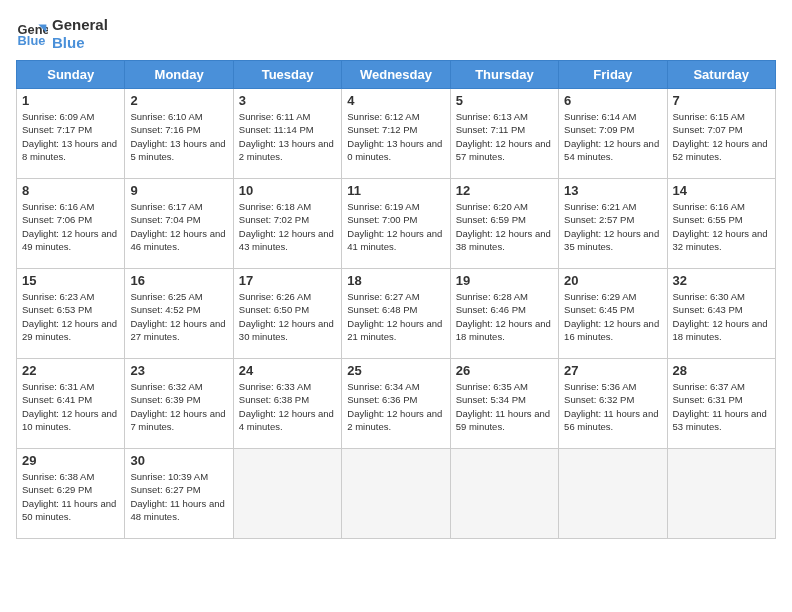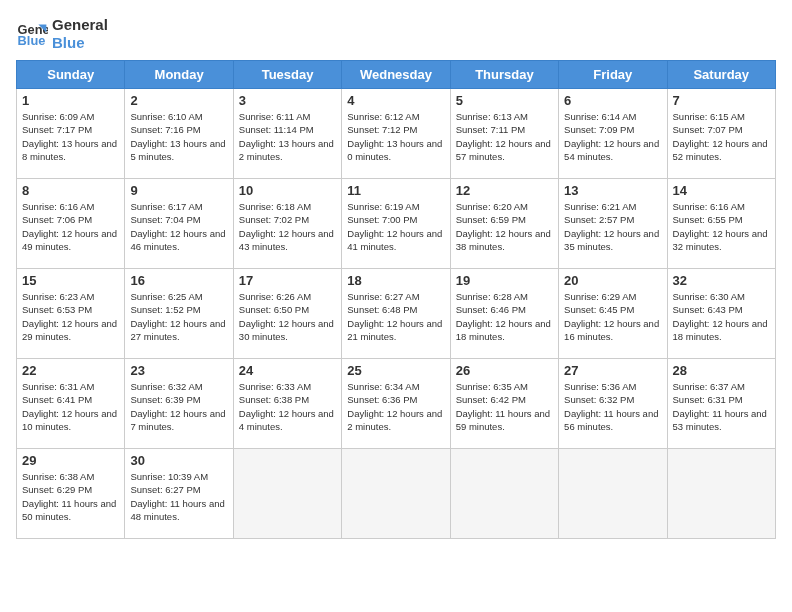--- a/index.html
+++ b/index.html
@@ -172,21 +172,21 @@
 <span class="cell-text">Sunset: 6:55 PM</span><br>
 <span class="cell-text">Daylight: 12 hours and 32 minutes.</span></td>
       </tr>
       <tr>
         <td><span class="day-number">15</span>
 <span class="cell-text">Sunrise: 6:23 AM</span><br>
 <span class="cell-text">Sunset: 6:53 PM</span><br>
 <span class="cell-text">Daylight: 12 hours and 29 minutes.</span></td>
         <td><span class="day-number">16</span>
 <span class="cell-text">Sunrise: 6:25 AM</span><br>
-<span class="cell-text">Sunset: 1:52 PM</span><br>
+<span class="cell-text">Sunset: 4:52 PM</span><br>
 <span class="cell-text">Daylight: 12 hours and 27 minutes.</span></td>
         <td><span class="day-number">17</span>
 <span class="cell-text">Sunrise: 6:26 AM</span><br>
 <span class="cell-text">Sunset: 6:50 PM</span><br>
 <span class="cell-text">Daylight: 12 hours and 30 minutes.</span></td>
         <td><span class="day-number">18</span>
 <span class="cell-text">Sunrise: 6:27 AM</span><br>
 <span class="cell-text">Sunset: 6:48 PM</span><br>
 <span class="cell-text">Daylight: 12 hours and 21 minutes.</span></td>
         <td><span class="day-number">19</span>
@@ -214,21 +214,21 @@
         <td><span class="day-number">24</span>
 <span class="cell-text">Sunrise: 6:33 AM</span><br>
 <span class="cell-text">Sunset: 6:38 PM</span><br>
 <span class="cell-text">Daylight: 12 hours and 4 minutes.</span></td>
         <td><span class="day-number">25</span>
 <span class="cell-text">Sunrise: 6:34 AM</span><br>
 <span class="cell-text">Sunset: 6:36 PM</span><br>
 <span class="cell-text">Daylight: 12 hours and 2 minutes.</span></td>
         <td><span class="day-number">26</span>
 <span class="cell-text">Sunrise: 6:35 AM</span><br>
-<span class="cell-text">Sunset: 6:42 PM</span><br>
+<span class="cell-text">Sunset: 5:34 PM</span><br>
 <span class="cell-text">Daylight: 11 hours and 59 minutes.</span></td>
         <td><span class="day-number">27</span>
 <span class="cell-text">Sunrise: 5:36 AM</span><br>
 <span class="cell-text">Sunset: 6:32 PM</span><br>
 <span class="cell-text">Daylight: 11 hours and 56 minutes.</span></td>
         <td><span class="day-number">28</span>
 <span class="cell-text">Sunrise: 6:37 AM</span><br>
 <span class="cell-text">Sunset: 6:31 PM</span><br>
 <span class="cell-text">Daylight: 11 hours and 53 minutes.</span></td>
       </tr>

